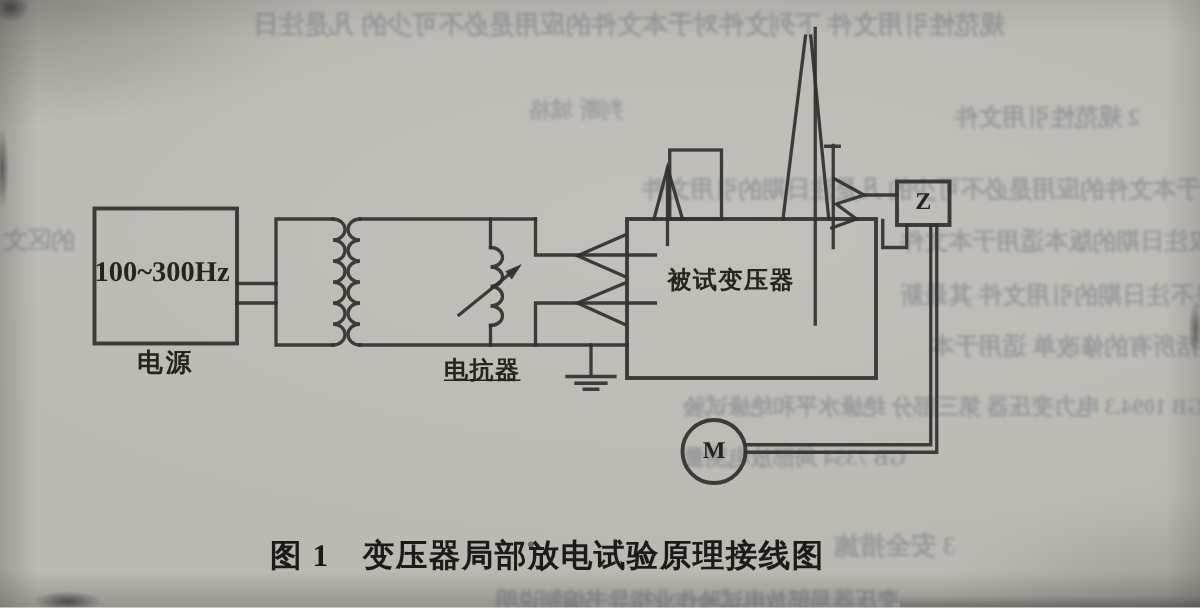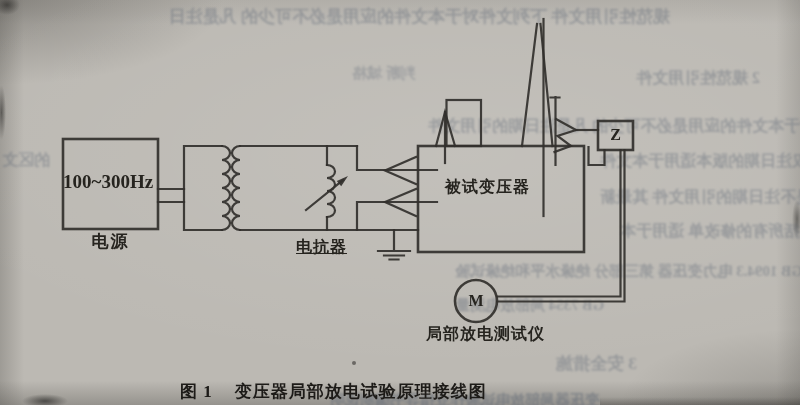--- a/index.html
+++ b/index.html
@@ -101,19 +101,18 @@
 
     <circle class="ink thick" cx="476" cy="301" r="21"></circle>
   </svg>
 
   <div class="lbl ctr" style="left:63px;top:171px;width:90px;font-size:19px;">100~300Hz</div>
   <div class="lbl ctr" style="left:63px;top:192px;width:95px;font-size:17px;letter-spacing:2px;margin-top:38px;">电源</div>
   <div class="lbl" style="left:296px;top:237px;font-size:16px;letter-spacing:1px;text-decoration:underline;">电抗器</div>
   <div class="lbl" style="left:445px;top:177px;font-size:16px;letter-spacing:1px;">被试变压器</div>
   <div class="lbl ctr" style="left:598px;top:126px;width:35px;font-size:16px;">Z</div>
   <div class="lbl ctr" style="left:455px;top:292px;width:42px;font-size:16px;">M</div>
-  <div class="lbl" style="left:426px;top:324px;font-size:16px;letter-spacing:1px;">局部放电测试仪</div>
 
-  <div class="caption" style="left:180px;top:380px;font-size:17px;">
+  <div class="caption" style="left:180px;top:356px;font-size:21px;">
     <span>图 1</span><span class="t">变压器局部放电试验原理接线图</span>
   </div>
 
 </div>
 
 </body></html>

